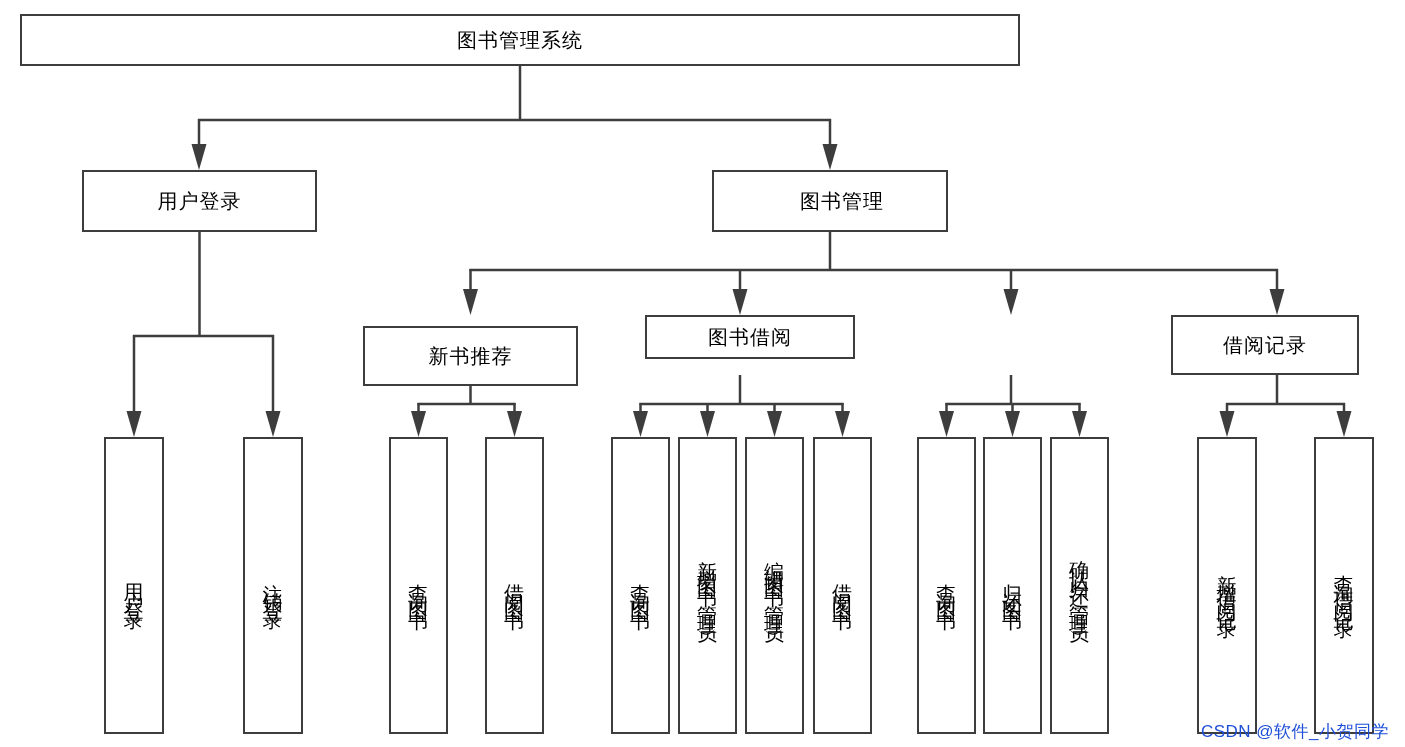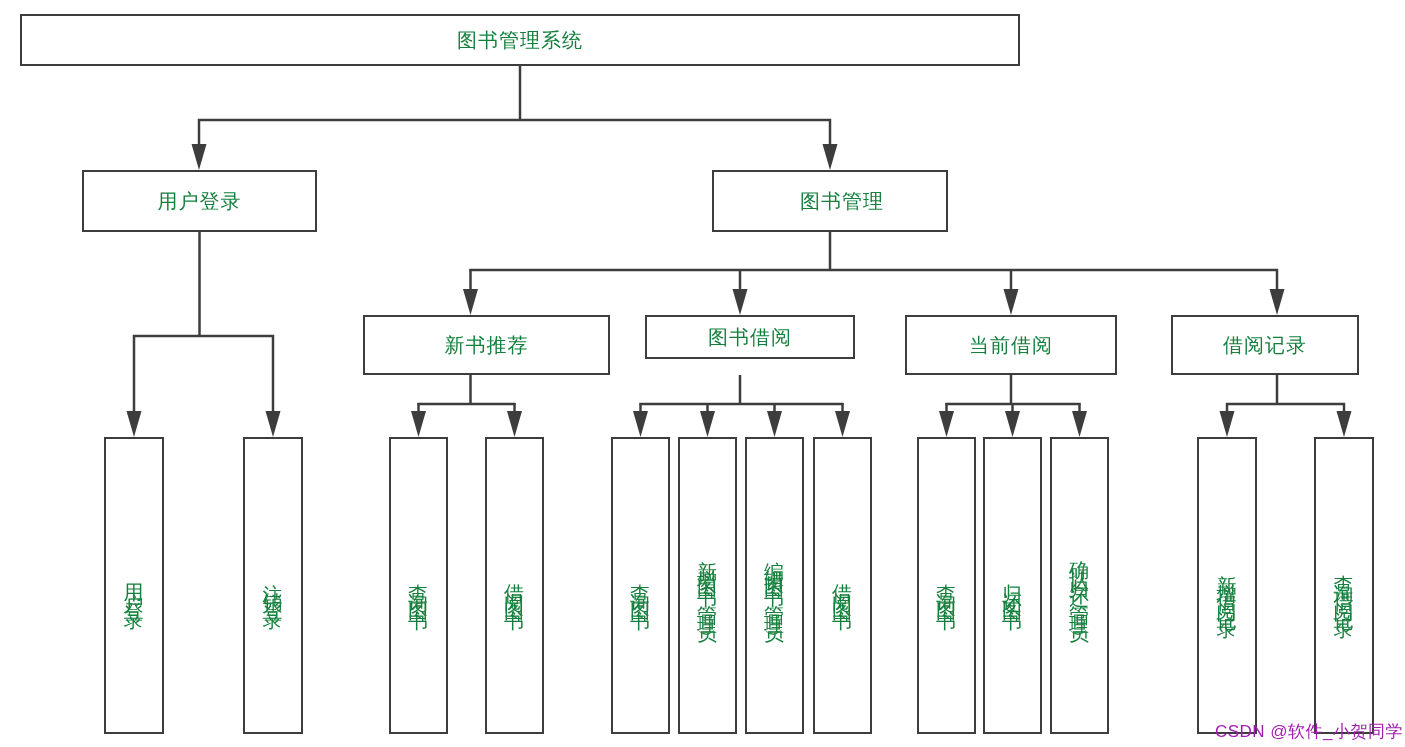--- a/index.html
+++ b/index.html
@@ -15,41 +15,41 @@
     position: absolute;
     left: 0; top: 0;
     width: 1405px; height: 747px;
     pointer-events: none;
   }
   .node {
     position: absolute;
     box-sizing: border-box;
     border: 2px solid #3d3d3d;
     background: #ffffff;
-    color: #15803d;
+    color: #000000;
     display: flex;
     align-items: center;
     justify-content: center;
     text-align: center;
   }
   .h-node { font-size: 20px; letter-spacing: 1px; }
   .leaf .v-text {
     writing-mode: vertical-rl;
     text-orientation: mixed;
     font-size: 20px;
     line-height: 1;
     letter-spacing: 9px;
     white-space: nowrap;
   }
   .watermark {
     position: absolute;
-    right: 2px;
+    right: 16px;
     bottom: 4px;
     font-size: 17px;
-    color: #a21caf;
+    color: #1d4ed8;
     letter-spacing: 0.5px;
     user-select: none;
   }
 </style>
 </head>
 <body>
 
 <div class="canvas">
 
   <svg class="connectors" viewBox="0 0 1405 747" xmlns="http://www.w3.org/2000/svg">
@@ -119,23 +119,22 @@
       <polygon points="1219.5,411 1234.5,411 1227,437"></polygon>
       <polygon points="1336.5,411 1351.5,411 1344,437"></polygon>
     </g>
   </svg>
 
   <div class="node h-node" style="left:20px; top:14px; width:1000px; height:52px;">图书管理系统</div>
 
   <div class="node h-node" style="left:82px; top:170px; width:235px; height:62px;">用户登录</div>
   <div class="node h-node" style="left:712px; top:170px; width:236px; height:62px;padding-left:24px;">图书管理</div>
 
-  <div class="node h-node" style="left:363px; top:315px; width:247px; height:60px;">新书推荐</div>
+  <div class="node h-node" style="left:363px; top:326px; width:215px; height:60px;">新书推荐</div>
   <div class="node h-node" style="left:645px; top:315px; width:210px; height:44px;">图书借阅</div>
-  <div class="node h-node" style="left:905px; top:315px; width:212px; height:60px;">当前借阅</div>
   <div class="node h-node" style="left:1171px; top:315px; width:188px; height:60px;">借阅记录</div>
 
   <div class="node leaf" style="left:104px; top:437px; width:60px; height:297px;">
     <span class="v-text">用户登录</span>
   </div>
   <div class="node leaf" style="left:243px; top:437px; width:60px; height:297px;">
     <span class="v-text">注销登录</span>
   </div>
 
   <div class="node leaf" style="left:389px; top:437px; width:59px; height:297px;">

